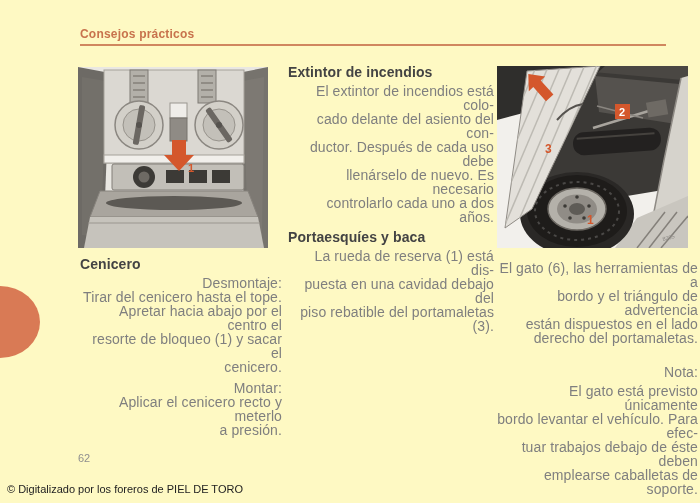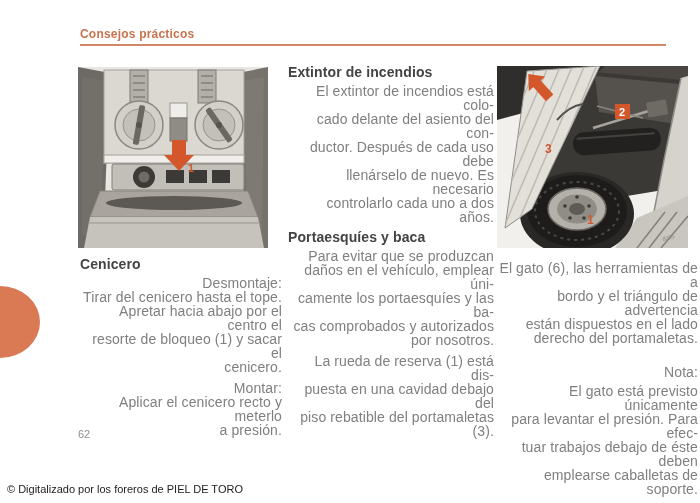--- a/index.html
+++ b/index.html
@@ -1,19 +1,19 @@
 <!DOCTYPE html>
 <html><head>
 <meta charset="utf-8">
 <style>
   html,body{margin:0;padding:0;background:#e8e8e8;}
   .page{
     position:relative;
     width:700px;height:503px;
-    background:#ffffff;
+    background:#fef9c3;
     overflow:hidden;
     font-family:"Liberation Sans","DejaVu Sans",sans-serif;
   }
   .hdr-title{
     position:absolute;left:80px;top:27px;
     font-size:12px;font-weight:bold;color:#c8734d;letter-spacing:.2px;
   }
   .hdr-rule{
     position:absolute;left:80px;top:44px;width:586px;height:2px;
     background:#c8734d;opacity:.85;
@@ -35,21 +35,21 @@
     color:#434343;white-space:pre-line;letter-spacing:.1px;
   }
   p{
     margin:0 0 7px 0;
     font-size:14px;line-height:14px;
     color:#7f7f7f;white-space:pre-line;letter-spacing:.1px;text-align:right;
   }
   .gap-lg{margin-bottom:13px;}
   .nota{margin-bottom:5px;margin-top:20px;}
   .page-num{
-    position:absolute;left:78px;top:428px;
+    position:absolute;left:78px;top:452px;
     font-size:11px;color:#8f8f8f;
   }
   .credit{
     position:absolute;left:7px;top:483px;
     font-size:11px;color:#222222;
   }
   svg text.callout{font-family:"Liberation Sans","DejaVu Sans",sans-serif;font-weight:bold;}
 </style>
 </head>
 <body>
@@ -145,25 +145,20 @@
   </div>
 
   <div class="col col-mid">
     <h3>Extintor de incendios</h3>
     <p>El extintor de incendios está colo-
 cado delante del asiento del con-
 ductor. Después de cada uso debe
 llenárselo de nuevo. Es necesario
 controlarlo cada uno a dos años.</p>
     <h3>Portaesquíes y baca</h3>
-    <p>Para evitar que se produzcan
-daños en el vehículo, emplear úni-
-camente los portaesquíes y las ba-
-cas comprobados y autorizados
-por nosotros.</p>
     <p>La rueda de reserva (1) está dis-
 puesta en una cavidad debajo del
 piso rebatible del portamaletas (3).</p>
   </div>
 
   <div class="fig fig2">
     <svg width="191" height="182" viewBox="0 0 191 182">
       <defs>
         <clipPath id="panelclip">
           <polygon points="30,5 103,0 35,143 8,162"></polygon>
@@ -239,21 +234,21 @@
     </svg>
   </div>
 
   <div class="col col-right-text">
     <p class="gap-lg">El gato (6), las herramientas de a
 bordo y el triángulo de advertencia
 están dispuestos en el lado
 derecho del portamaletas.</p>
     <p class="nota">Nota:</p>
     <p>El gato está previsto únicamente
-para levantar el presión. Para efec-
+bordo levantar el vehículo. Para efec-
 tuar trabajos debajo de éste deben
 emplearse caballetas de soporte.</p>
   </div>
 
   <div class="page-num">62</div>
   <div class="credit">© Digitalizado por los foreros de PIEL DE TORO</div>
 
 </div>
 
 </body></html>

